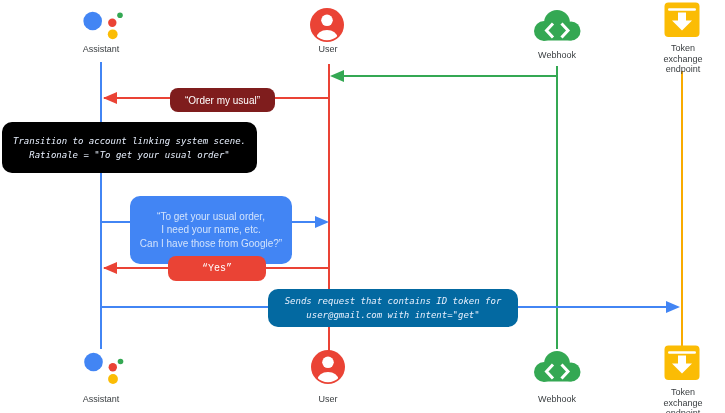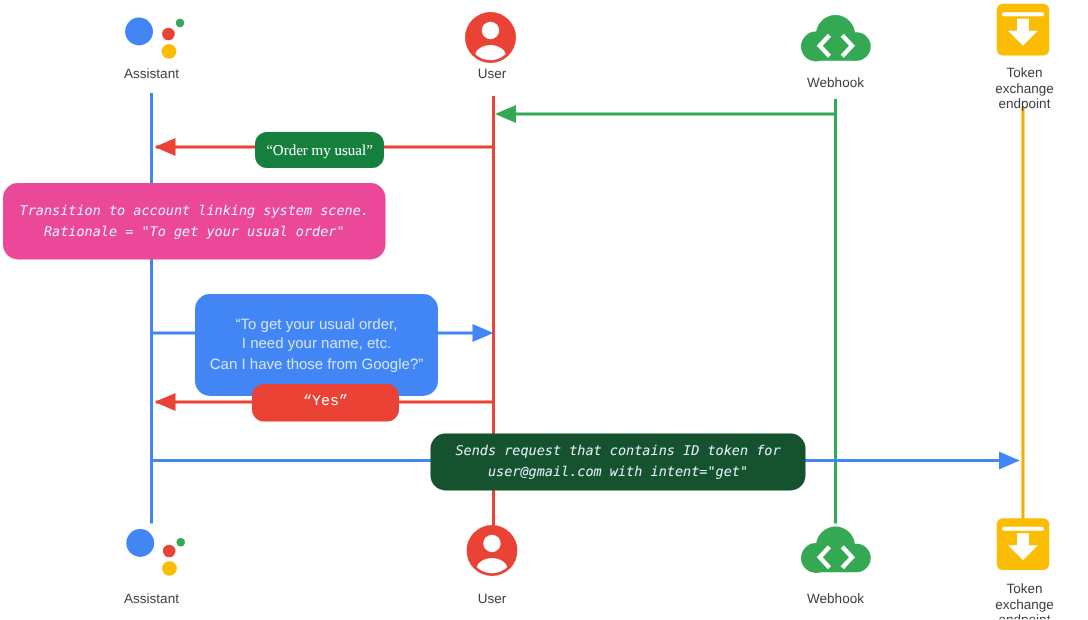--- a/index.html
+++ b/index.html
@@ -22,32 +22,32 @@
   .tri{position:absolute;width:0;height:0;z-index:1;
     border-top:6px solid transparent;border-bottom:6px solid transparent;}
   .tri-left.green{border-right:14px solid #34A853;}
   .tri-left.red{border-right:14px solid #EA4335;}
   .tri-right.blue{border-left:14px solid #4285F4;}
   
   .bubble{position:absolute;z-index:2;display:flex;align-items:center;justify-content:center;
     text-align:center;white-space:pre;border-radius:10px;}
   .b-welcome{left:372px;top:43px;width:146px;height:67px;background:#34A853;color:#fff;
     font-size:10px;line-height:13.5px;}
-  .b-order{left:170px;top:88px;width:86px;height:24px;background:#15803d;color:#fff;
-    font-size:10px;border-radius:8px;font-family:Liberation Serif, serif;}
-  .b-note{left:2px;top:122px;width:255px;height:51px;background:#ec4899;color:#E8F0FE;
+  .b-order{left:170px;top:88px;width:105px;height:24px;background:#7f1d1d;color:#fff;
+    font-size:10px;border-radius:8px;}
+  .b-note{left:2px;top:122px;width:255px;height:51px;background:#000000;color:#E8F0FE;
     font-family:"DejaVu Sans Mono","Liberation Mono",monospace;font-style:italic;
     font-size:9px;line-height:14px;}
   .b-usual{left:130px;top:196px;width:162px;height:68px;background:#4285F4;color:#D2E3FC;
     font-size:10px;line-height:13.5px;}
   .b-yes{left:168px;top:256px;width:98px;height:25px;background:#EA4335;color:#fff;
     font-size:10px;border-radius:8px;font-family:Liberation Mono, monospace;}
-  .b-sends{left:268px;top:289px;width:250px;height:38px;background:#14532d;color:#E8F0FE;
+  .b-sends{left:268px;top:289px;width:250px;height:38px;background:#0369a1;color:#E8F0FE;
     font-family:"DejaVu Sans Mono","Liberation Mono",monospace;font-style:italic;
-    font-size:9px;line-height:14px;margin-left:19px;}
+    font-size:9px;line-height:14px;}
   
   .actor-label{position:absolute;transform:translateX(-50%);z-index:2;
     font-size:9px;font-weight:500;color:#3C4043;text-align:center;
     white-space:pre-line;line-height:10.5px;}
   .icon{position:absolute;z-index:2;}
 </style>
 </head>
 <body>
 
 <div id="stage">

